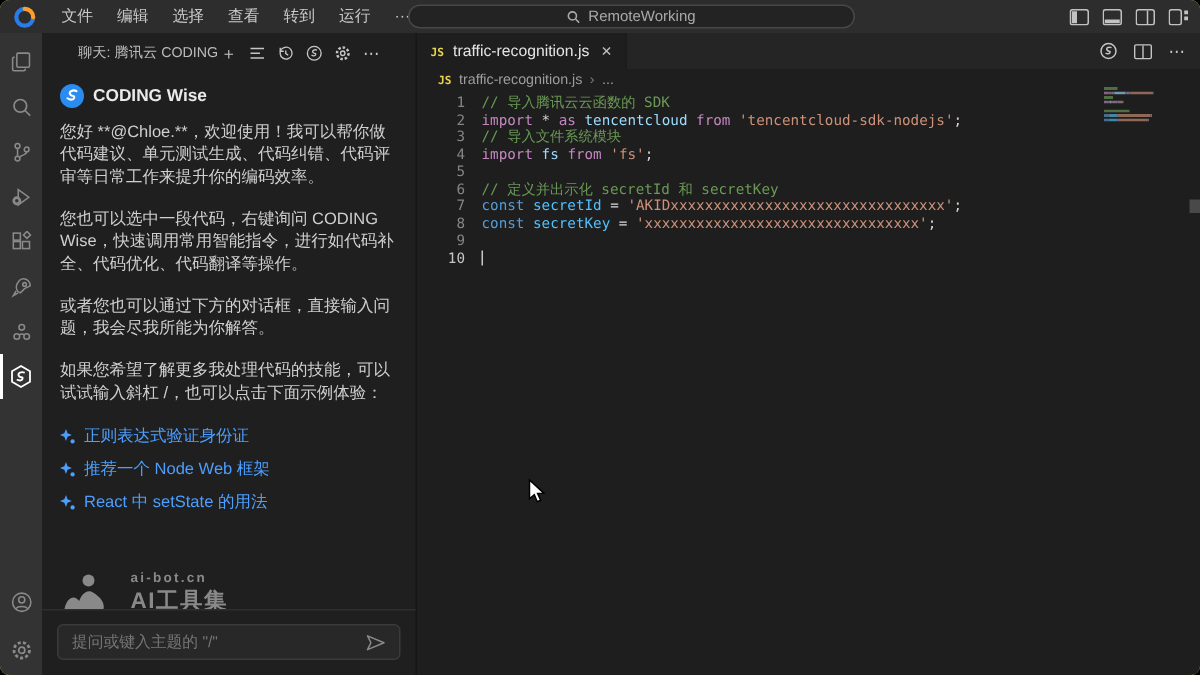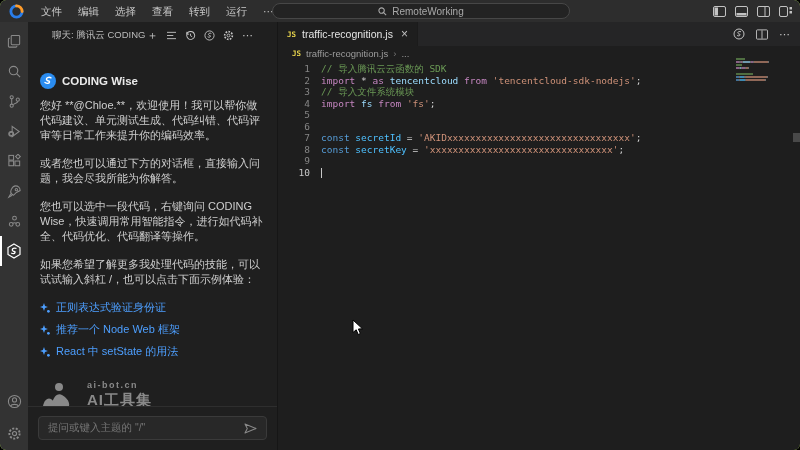--- a/index.html
+++ b/index.html
@@ -34,21 +34,21 @@
   .ab-spacer { flex:1; }
   .ab-bottom { margin-bottom:2px; }
 
   
   .chat { width:250px; background:#1f1f1f; display:flex; flex-direction:column;
           position:relative; border-right:1px solid #161616; flex-shrink:0; }
   .chat-header { height:26px; display:flex; align-items:center; padding:0 24px; flex-shrink:0; }
   .chat-title { font-size:9.5px; color:#bbbbbb; white-space:nowrap; overflow:hidden; }
   .chat-header-icons { margin-left:auto; display:flex; align-items:center; gap:8px; color:#c5c5c5; }
   .chat-body { flex:1; padding:2px 12px 0; position:relative; overflow:hidden; }
-  .assistant-row { display:flex; align-items:center; gap:6px; margin:23px 0 9px; }
+  .assistant-row { display:flex; align-items:center; gap:6px; margin:6px 0 9px; }
   .assistant-name { font-weight:bold; color:#eaeaea; font-size:11.5px; }
   .chat-p { color:#cfcfcf; font-size:11px; line-height:15px; margin-bottom:13px; }
   .example { display:flex; align-items:center; gap:6px; color:#4d9fff;
              font-size:11px; margin-bottom:7px; cursor:pointer; }
   .watermark { position:absolute; left:14px; top:288px; display:flex; align-items:center;
                gap:7px; color:#8f8f8f; opacity:.95;margin-top:44px; }
   .wm-text1 { font-size:9px; font-weight:bold; letter-spacing:1.5px; }
   .wm-text2 { font-size:15px; font-weight:bold; letter-spacing:1px; margin-top:1px; }
   .chat-footer { border-top:1px solid #2e2e2e; padding:9px 10px 10px; flex-shrink:0; }
   .chat-input { height:24px; background:#282828; border:1px solid #3a3a3a; border-radius:4px;
@@ -241,22 +241,22 @@
       <div class="chat-body">
         <div class="assistant-row">
           <svg width="16" height="16" viewBox="0 0 16 16">
             <circle cx="8" cy="8" r="8" fill="#2a8cf0"></circle>
             <path d="M11 4.8 C9 3.6 5.6 4.8 6.7 6.9 C7.8 9 10 7 9.4 9.3 C9 10.9 6.4 10.6 5 9.5" fill="none" stroke="#ffffff" stroke-width="1.4" stroke-linecap="round"></path>
           </svg>
           <span class="assistant-name">CODING Wise</span>
         </div>
         <div>
             <p class="chat-p">您好 **@Chloe.**，欢迎使用！我可以帮你做代码建议、单元测试生成、代码纠错、代码评审等日常工作来提升你的编码效率。</p>
+            <p class="chat-p">您也可以选中一段代码，右键询问 CODING Wise，快速调用常用智能指令，进行如代码补全、代码优化、代码翻译等操作。</p>
             <p class="chat-p">或者您也可以通过下方的对话框，直接输入问题，我会尽我所能为你解答。</p>
-            <p class="chat-p">您也可以选中一段代码，右键询问 CODING Wise，快速调用常用智能指令，进行如代码补全、代码优化、代码翻译等操作。</p>
             <p class="chat-p">如果您希望了解更多我处理代码的技能，可以试试输入斜杠 /，也可以点击下面示例体验：</p>
           </div>
         <div>
             <div class="example">
               <svg width="10" height="10" viewBox="0 0 10 10" fill="currentColor">
                 <path d="M4 0 L5 2.9 L7.9 4 L5 5.1 L4 8 L2.9 5.1 L0 4 L2.9 2.9 Z"></path>
                 <circle cx="8.4" cy="8.3" r="1.4"></circle>
               </svg>
               <span>正则表达式验证身份证</span>
             </div>
@@ -341,20 +341,21 @@
             <div class="code-row">
               <span class="ln">4</span>
               <span class="lt"><span class="tk-kw">import</span><span class="tk-plain"> </span><span class="tk-var">fs</span><span class="tk-plain"> </span><span class="tk-kw">from</span><span class="tk-plain"> </span><span class="tk-str">'fs'</span><span class="tk-plain">;</span></span>
             </div>
             <div class="code-row">
               <span class="ln">5</span>
               <span class="lt"></span>
             </div>
             <div class="code-row">
               <span class="ln">6</span>
+              <span class="lt"><span class="tk-comment">// 定义并出示化 secretId 和 secretKey</span></span>
             </div>
             <div class="code-row">
               <span class="ln">7</span>
               <span class="lt"><span class="tk-kw2">const</span><span class="tk-plain"> </span><span class="tk-var2">secretId</span><span class="tk-plain"> = </span><span class="tk-str">'AKIDxxxxxxxxxxxxxxxxxxxxxxxxxxxxxxxx'</span><span class="tk-plain">;</span></span>
             </div>
             <div class="code-row">
               <span class="ln">8</span>
               <span class="lt"><span class="tk-kw2">const</span><span class="tk-plain"> </span><span class="tk-var2">secretKey</span><span class="tk-plain"> = </span><span class="tk-str">'xxxxxxxxxxxxxxxxxxxxxxxxxxxxxxxx'</span><span class="tk-plain">;</span></span>
             </div>
             <div class="code-row">

